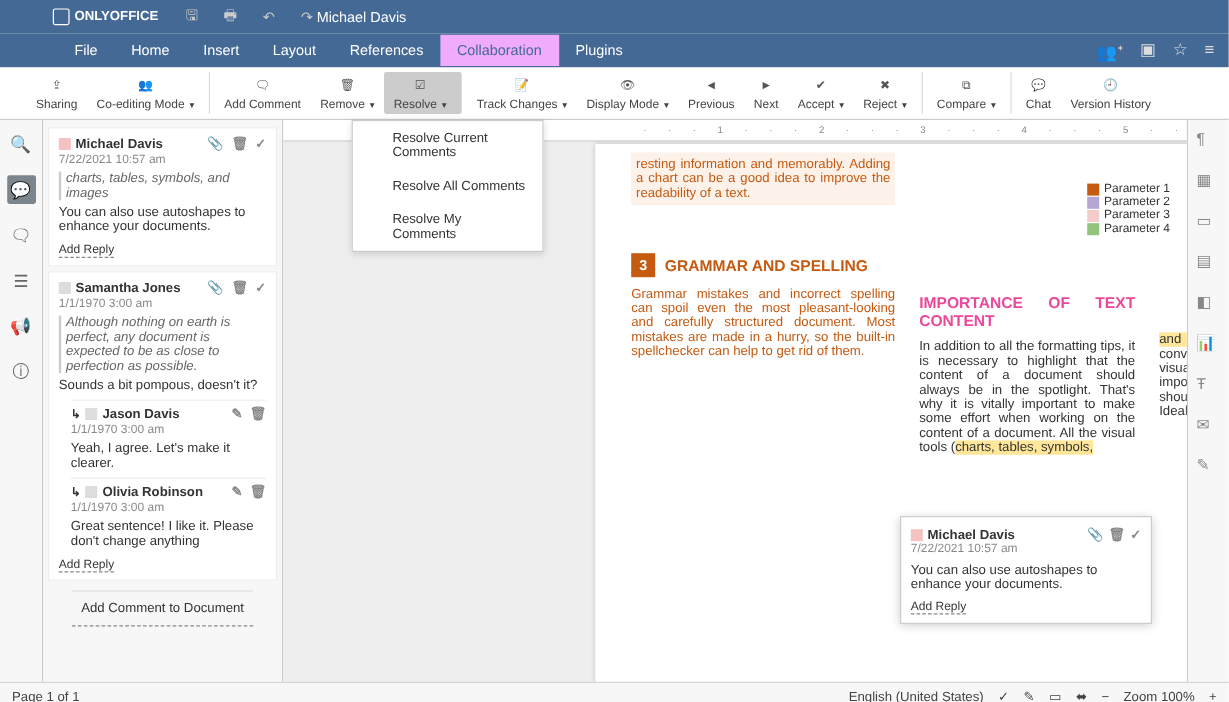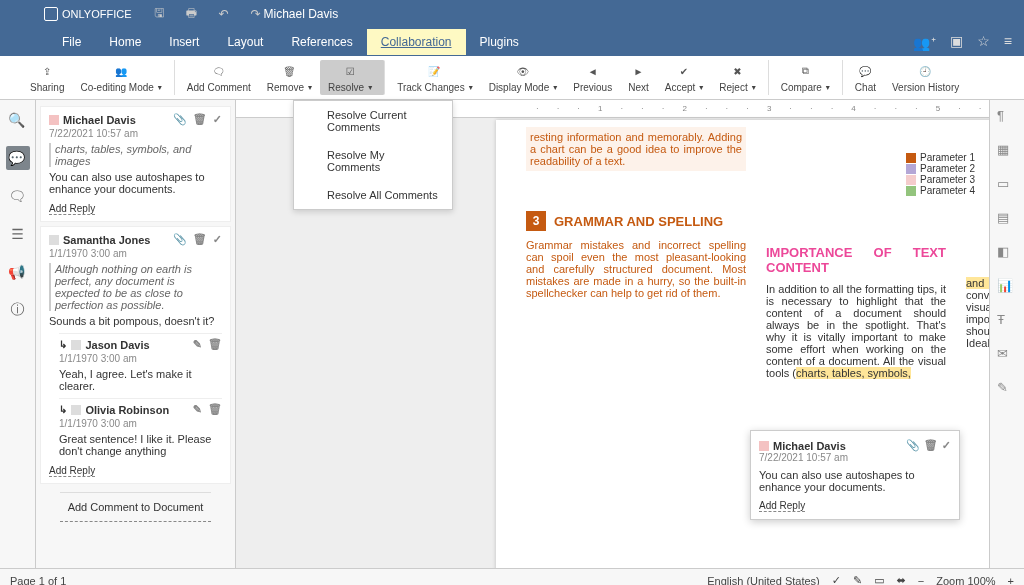--- a/index.html
+++ b/index.html
@@ -1,26 +1,26 @@
 <!DOCTYPE html>
 <html><head>
 <meta charset="utf-8">
 <style>
 * { margin: 0; padding: 0; box-sizing: border-box; font-family: -apple-system, BlinkMacSystemFont, "Segoe UI", Arial, sans-serif; }
 body { width: 1024px; height: 585px; overflow: hidden; background: #fff; font-size: 12px; color: #333; }
 .titlebar { height: 28px; background: #446995; display: flex; align-items: center; color: #fff; padding: 0 8px; }
-.titlebar .logo { font-size: 11px; font-weight: normal; display: flex; align-items: center; gap: 4px; padding-left: 36px; }
+.titlebar .logo { font-size: 11px; font-weight: bold; display: flex; align-items: center; gap: 4px; padding-left: 36px; }
 .titlebar .logo-icon { width: 14px; height: 14px; border: 1.5px solid #fff; border-radius: 2px; display: inline-block; }
 .titlebar .qat { margin-left: 20px; display: flex; gap: 16px; }
 .titlebar .qat span { width: 16px; height: 16px; display: inline-flex; align-items: center; justify-content: center; color: #ccc; cursor: pointer; }
 .titlebar .doctitle { flex: 1; text-align: center; font-size: 12px; }
 .titlebar .user { font-size: 12px; margin-right: 8px; }
 .menubar { height: 28px; background: #446995; display: flex; align-items: center; color: #fff; font-size: 12px; padding-left: 48px; }
 .menubar .tab { padding: 6px 14px; cursor: pointer; }
-.menubar .tab.active { background: #fef9c3; color: #446995; text-decoration: underline; }
+.menubar .tab.active { background: #f0abfc; color: #446995; }
 .menubar .right-icons { margin-left: auto; display: flex; gap: 14px; padding-right: 12px; color: #ddd; }
 .menubar .right-icons span { cursor: pointer; font-size: 14px; }
 .ribbon { height: 44px; border-bottom: 1px solid #cbcbcb; display: flex; align-items: center; padding-left: 6px; font-size: 10px; color: #444; }
 .ribbon .group { display: flex; flex-direction: column; align-items: center; padding: 2px 8px; gap: 2px; cursor: pointer; }
 .ribbon .group.sep { border-right: 1px solid #ddd; padding-right: 12px; margin-right: 4px; }
 .ribbon .icon { width: 20px; height: 18px; display: flex; align-items: center; justify-content: center; color: #555; }
 .ribbon .group.active { background: #ccc; border-radius: 2px; }
 .ribbon .label { white-space: nowrap; display: flex; align-items: center; gap: 2px; }
 .ribbon .caret::after { content: "▾"; font-size: 8px; margin-left: 2px; }
 .dropdown { position: absolute; top: 100px; left: 293px; width: 160px; background: #fff; border: 1px solid #cbcbcb; box-shadow: 0 2px 6px rgba(0,0,0,0.15); z-index: 100; font-size: 11px; }
@@ -153,22 +153,22 @@
       <div class="label">Chat</div>
     </div>
     <div class="group">
       <div class="icon">🕘</div>
       <div class="label">Version History</div>
     </div>
   </div>
 
 <div class="dropdown" id="resolve-dd">
     <div class="item">Resolve Current Comments</div>
+    <div class="item">Resolve All Comments</div>
     <div class="item">Resolve My Comments</div>
-    <div class="item">Resolve All Comments</div>
   </div>
 
 <div class="workspace">
   <div class="leftbar">
     <span>🔍</span>
     <span class="active">💬</span>
     <span>🗨</span>
     <span>☰</span>
     <span>📢</span>
     <span>ⓘ</span>

